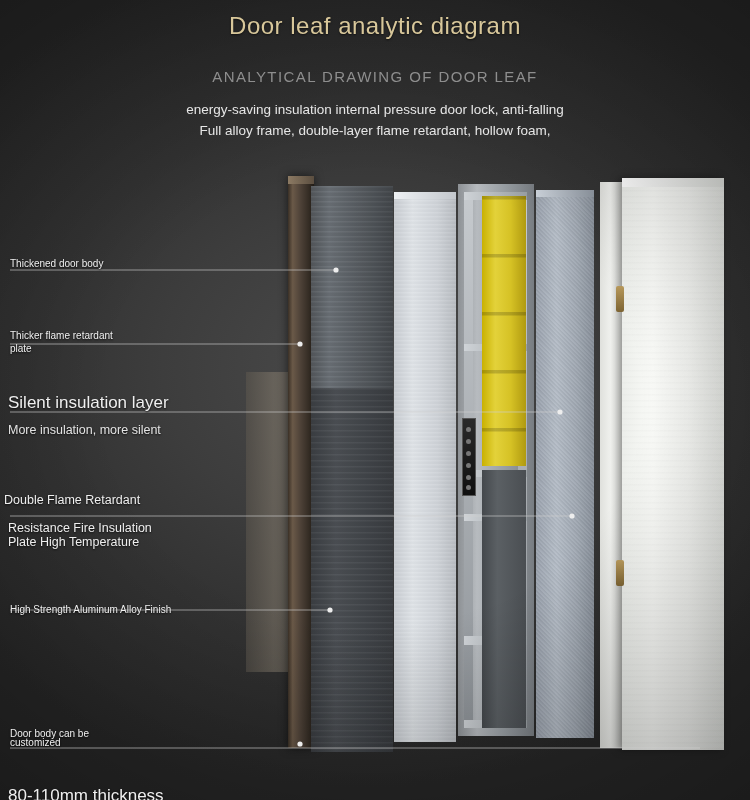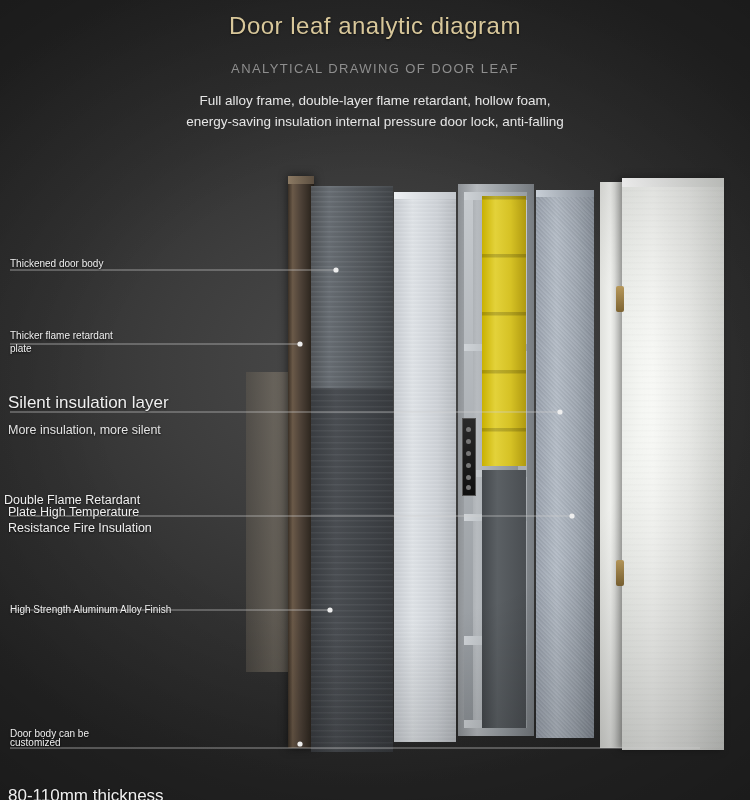--- a/index.html
+++ b/index.html
@@ -35,23 +35,23 @@
     padding-top: 12px;
   }
   #title {
     color: #d8c79a;
     font-size: 24px;
     letter-spacing: 0.5px;
     font-weight: 400;
     text-shadow: 0 1px 2px rgba(0,0,0,0.6);
   }
   #subtitle {
-    margin-top: 21px;
+    margin-top: 28px;
     color: #8e8e8e;
-    font-size: 13px;
+    font-size: 15px;
     letter-spacing: 1.4px;
   }
   #lede {
     margin-top: 14px;
     color: #e6e6e6;
     font-size: 13.5px;
     line-height: 21px;
     font-weight: 400;
   }
 
@@ -284,35 +284,35 @@
       <circle cx="572" cy="516" r="2.6"></circle>
       <circle cx="330" cy="610" r="2.6"></circle>
       <circle cx="300" cy="744" r="2.6"></circle>
     </g>
   </svg>
 
   <div id="header">
     <div id="title">Door leaf analytic diagram</div>
     <div id="subtitle">ANALYTICAL DRAWING OF DOOR LEAF</div>
     <div id="lede">
+      <div>energy-saving insulation internal pressure door lock, anti-falling</div>
       <div>Full alloy frame, double-layer flame retardant, hollow foam,</div>
-      <div>energy-saving insulation internal pressure door lock, anti-falling</div>
     </div>
   </div>
 
   <div class="label small" style="left:10px; top:257px;">Thickened door body</div>
 
   <div class="label small" style="left:10px; top:329px;">Thicker flame retardant</div>
   <div class="label small" style="left:10px; top:342px;">plate</div>
 
   <div class="label big" style="left:8px; top:396px;">Silent insulation layer</div>
   <div class="label sub" style="left:8px; top:423px;">More insulation, more silent</div>
 
   <div class="label med" style="left:4px; top:492px;">Double Flame Retardant</div>
-  <div class="label med" style="left:8px; top:504px;">Plate High Temperature</div>
+  <div class="label med" style="left:8px; top:534px;">Plate High Temperature</div>
   <div class="label med" style="left:8px; top:520px;">Resistance Fire Insulation</div>
 
   <div class="label small" style="left:10px; top:603px;">High Strength Aluminum Alloy Finish</div>
 
   <div class="label small" style="left:10px; top:727px;">Door body can be</div>
   <div class="label small" style="left:10px; top:736px;">customized</div>
 
   <div class="label bottom-big" style="left:8px; top:756px;">80-110mm thickness</div>
 
 </div>

